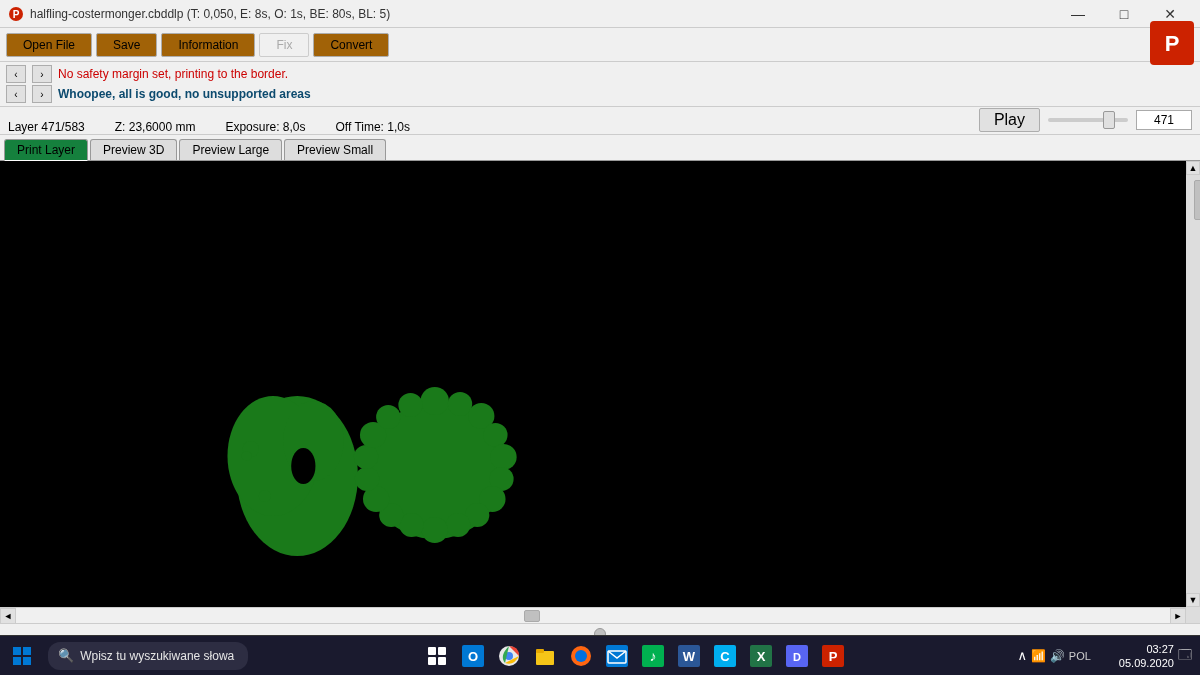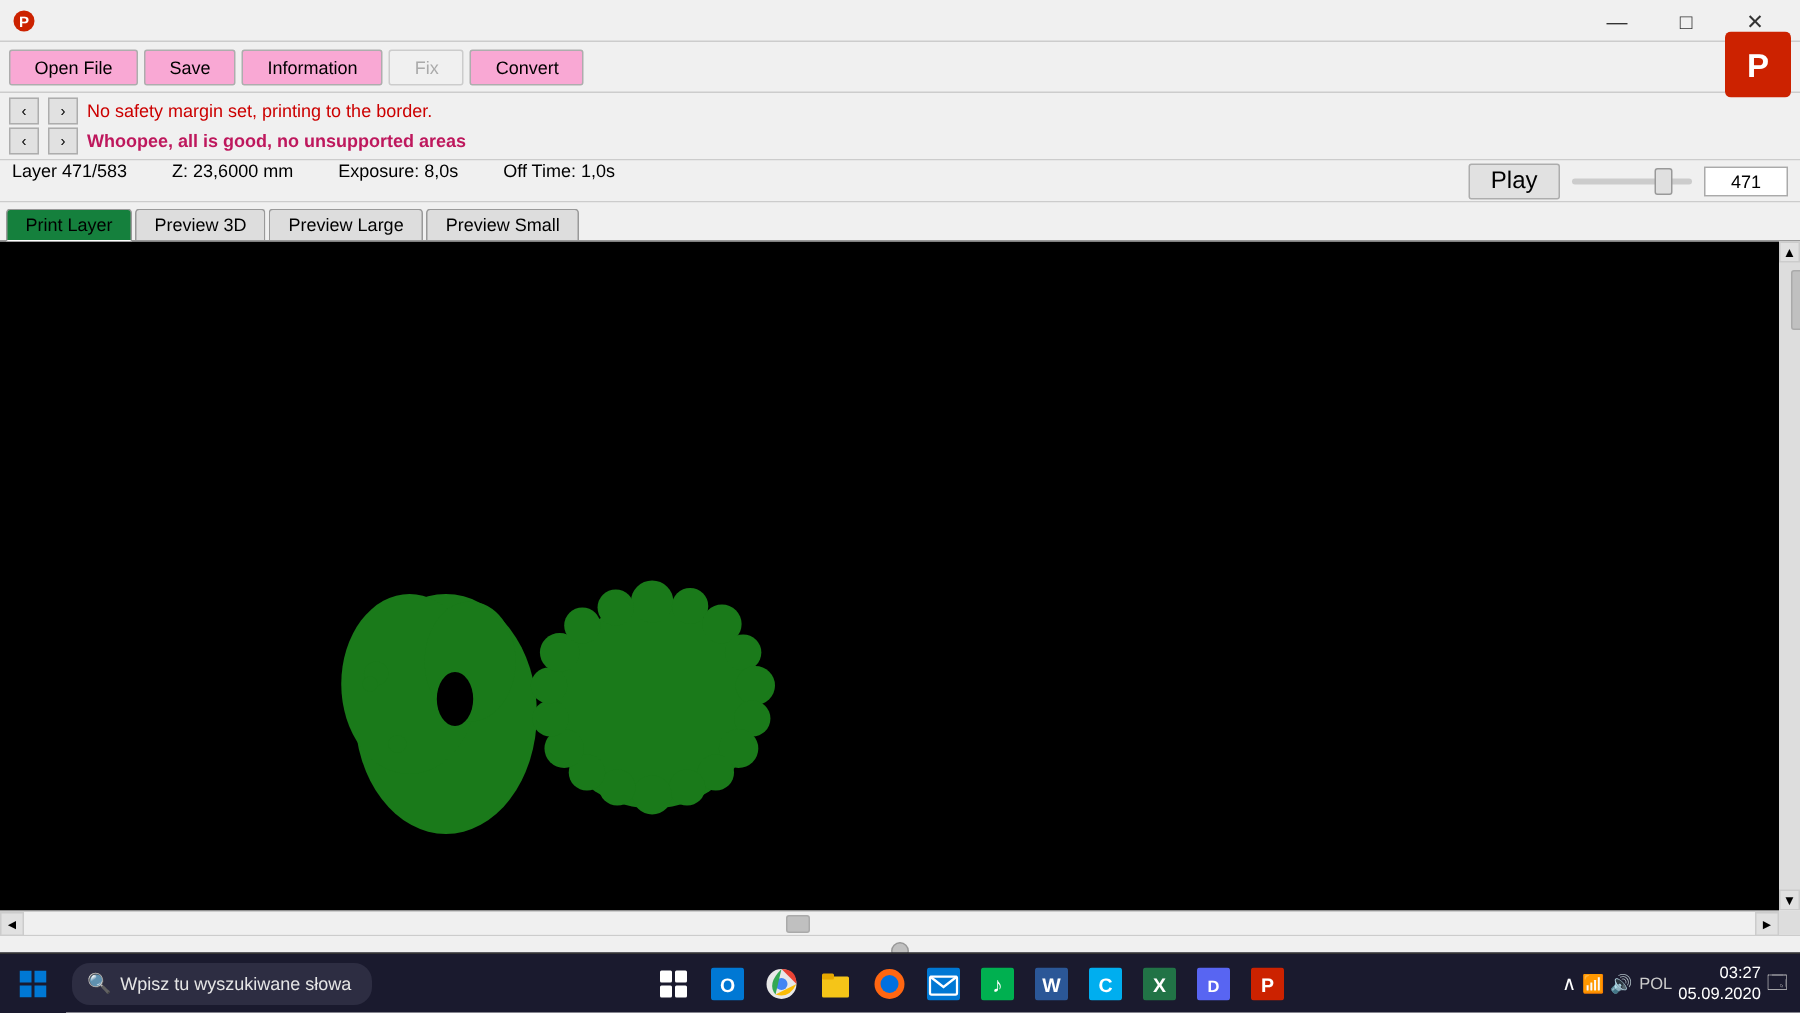--- a/index.html
+++ b/index.html
@@ -21,42 +21,42 @@
       color: #333;
     }
 
     
     .toolbar {
       display: flex; align-items: center; gap: 4px;
       background: #f0f0f0; height: 34px; padding: 0 6px;
       border-bottom: 1px solid #ccc;
     }
     .toolbar-btn {
-      padding: 4px 16px; border: 1px solid #adadad; background: #f9a8d4;
+      padding: 4px 16px; border: 1px solid #adadad; background: #a16207;
       cursor: pointer; font-size: 12px; border-radius: 2px;
     }
     .toolbar-btn.disabled { color: #aaa; border-color: #ccc; background: #f0f0f0; cursor: default; }
 
     
     .messages {
       background: #f0f0f0; padding: 2px 6px;
       border-bottom: 1px solid #ccc;
     }
     .msg-row { display: flex; align-items: center; gap: 6px; height: 20px; }
     .nav-btn {
       width: 20px; height: 18px; border: 1px solid #adadad; background: #e1e1e1;
       cursor: pointer; font-size: 10px; display: flex; align-items: center; justify-content: center;
     }
     .msg-text { font-size: 12px; }
     .msg-warning { color: #cc0000; font-weight: normal; }
-    .msg-ok { color: #be185d; font-weight: bold; }
+    .msg-ok { color: #0c4a6e; font-weight: bold; }
 
     
     .layer-info {
-      display: flex; align-items: flex-start; gap: 30px;
+      display: flex; align-items: flex-end; gap: 30px;
       background: #f0f0f0; height: 28px; padding: 0 8px;
       border-bottom: 1px solid #ccc;
     }
     .layer-info span { font-size: 12px; }
     .play-section { display: flex; align-items: center; gap: 8px; margin-left: auto; }
     .play-btn {
       padding: 2px 14px; border: 1px solid #adadad; background: #e1e1e1;
       cursor: pointer; font-size: 16px; border-radius: 2px;
     }
     .layer-num-input {
@@ -121,21 +121,21 @@
     .taskbar-search {
       display: flex; align-items: center; background: #2d2d42;
       border-radius: 12px; height: 28px; padding: 0 10px; gap: 6px;
       margin: 0 4px; width: 200px; cursor: text;
     }
     .taskbar-search-text { color: #e5e5e5; font-size: 12px; }
     .taskbar-center { flex: 1; display: flex; align-items: center; justify-content: center; gap: 4px; }
     .taskbar-icon { width: 32px; height: 32px; display: flex; align-items: center; justify-content: center; cursor: pointer; border-radius: 4px; }
     .taskbar-right { display: flex; align-items: center; gap: 4px; padding-right: 8px; }
     .taskbar-time { color: #fff; font-size: 11px; text-align: right; }
-    .taskbar-time div { line-height: 14px; }
+    .taskbar-time div { line-height: 14px; margin-left: 24px; }
 
     .view-area {
       display: flex; flex: 1; overflow: hidden;
       height: 446px;
     }
     .canvas-container {
       flex: 1; position: relative; background: #000; overflow: hidden;
     }
     .v-scrollbar {
       width: 14px; background: #ddd; display: flex; flex-direction: column; align-items: center;
@@ -143,20 +143,21 @@
   </style>
 </head>
 <body>
 
 <div class="title-bar">
   <div class="title-bar-left">
     <svg class="title-bar-icon" viewBox="0 0 16 16">
       <circle cx="8" cy="8" r="7" fill="#cc2200"></circle>
       <text x="8" y="12" text-anchor="middle" fill="white" font-size="10" font-weight="bold">P</text>
     </svg>
+    <span class="title-bar-title">halfling-costermonger.cbddlp (T: 0,050, E: 8s, O: 1s, BE: 80s, BL: 5)</span>
   </div>
   <div class="title-bar-controls">
     <button class="title-btn">—</button>
     <button class="title-btn">□</button>
     <button class="title-btn close">✕</button>
   </div>
 </div>
 
 <div class="toolbar">
   <button class="toolbar-btn">Open File</button>

